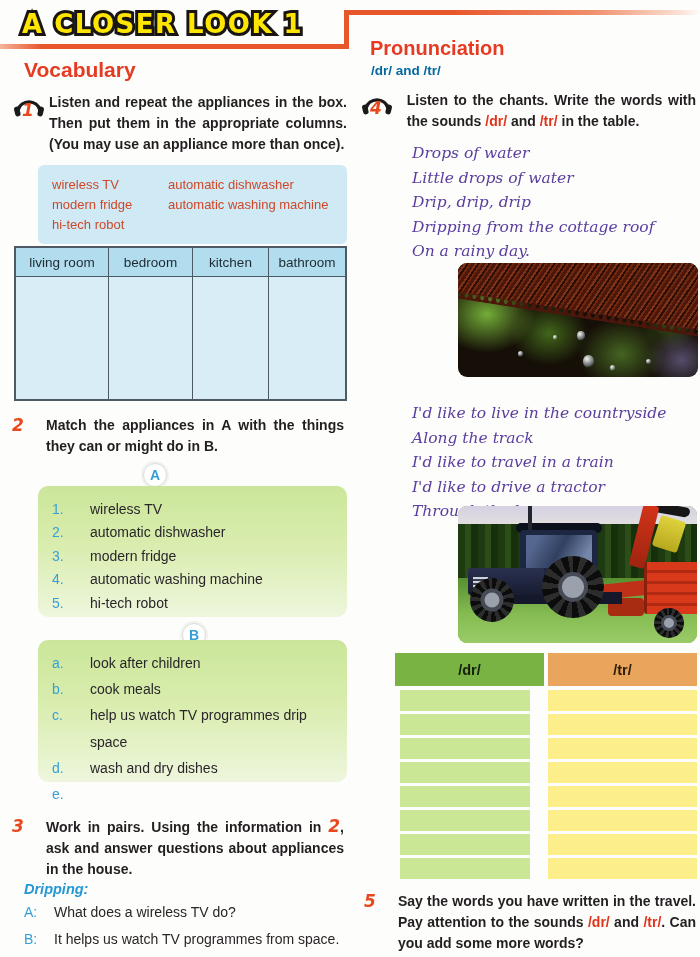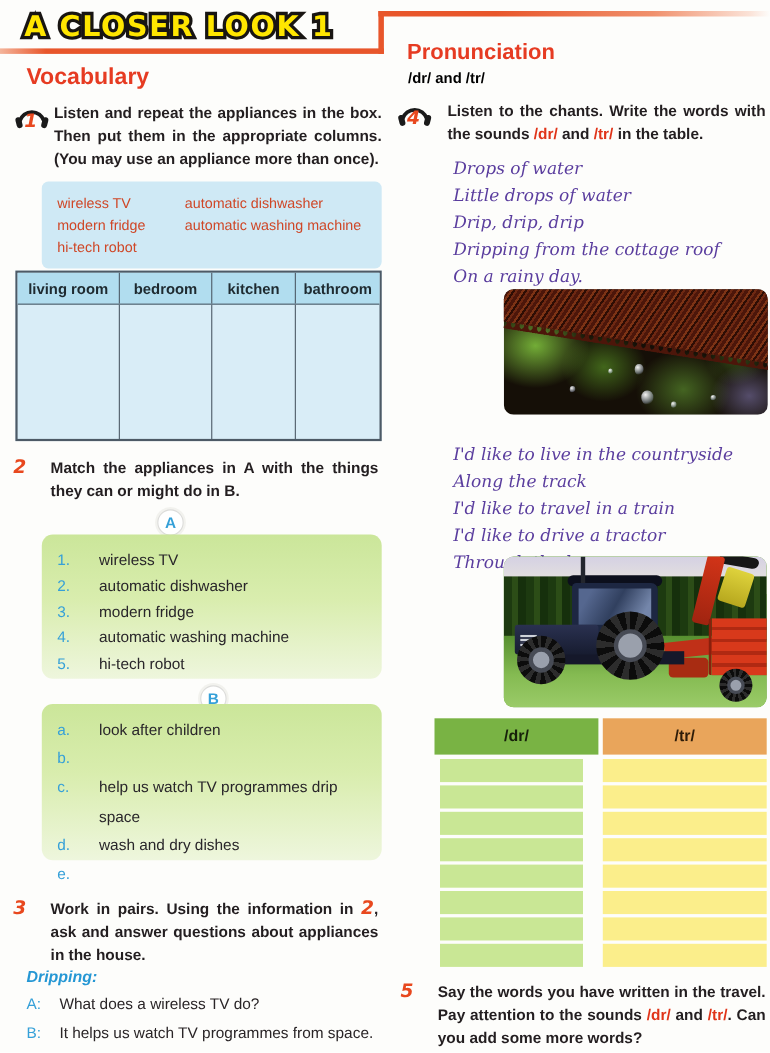--- a/index.html
+++ b/index.html
@@ -37,21 +37,21 @@
 
   .word-box{position:absolute;left:38px;top:165px;width:309px;height:79px;border-radius:6px;
             background:#cfe9f5;padding:10px 0 0 14px;box-sizing:border-box;}
   .word-box .cols{display:flex;}
   .word-box .c1{width:116px;}
   .word-box .c2{flex:1;}
   .word-box div span{display:block;font-size:13px;line-height:20px;color:#cf4727;}
 
   .rooms-table{position:absolute;left:14px;top:246px;width:333px;height:155px;
                border:2px solid #4d5a66;box-sizing:border-box;background:#d9edf7;}
-  .rooms-head{display:flex;height:28px;background:#b1ddef;border-bottom:1px solid #4d5a66;font-weight:bold;}
+  .rooms-head{display:flex;height:28px;background:#b1ddef;border-bottom:1px solid #4d5a66;}
   .rooms-head div{display:flex;align-items:center;justify-content:center;
                   font-size:13.5px;color:#1e2a30;border-right:1px solid #4d5a66;box-sizing:border-box;}
   .rooms-head div:last-child{border-right:none;}
   .rooms-body{display:flex;height:123px;}
   .rooms-body div{border-right:1px solid #4d5a66;box-sizing:border-box;}
   .rooms-body div:last-child{border-right:none;}
   .cw1{width:93px;} .cw2{width:84px;} .cw3{width:76px;} .cw4{width:76px;flex:1;}
 
   .badge{position:absolute;width:22px;height:22px;border-radius:50%;background:#ffffff;
          border:1px solid #dcdcda;display:flex;align-items:center;justify-content:center;
@@ -70,21 +70,21 @@
 
   .example-label{position:absolute;left:24px;top:881px;margin:0;font-size:14.5px;font-weight:bold;
                  font-style:italic;color:#2597d4;}
   .dlg{position:absolute;left:24px;margin:0;font-size:14px;color:#2a2527;}
   .dlg .sp{color:#35a0d8;display:inline-block;width:30px;}
   .dlg-a{top:904px;}
   .dlg-b{top:931px;}
 
   
   .pron-title{position:absolute;left:370px;top:37px;margin:0;font-size:20px;font-weight:bold;color:#e63b22;}
-  .pron-sub{position:absolute;left:371px;top:63px;margin:0;font-size:13.5px;font-weight:bold;color:#000000;}
+  .pron-sub{position:absolute;left:371px;top:63px;margin:0;font-size:13.5px;font-weight:bold;color:#0369a1;}
   .ex4{position:absolute;left:360px;top:90px;width:336px;display:flex;}
   .ex4 .ex-text{width:300px;margin-left:12px;}
   .ex5{position:absolute;left:364px;top:891px;width:334px;display:flex;}
   .ex5 .ex-text{width:298px;}
 
   .chant{position:absolute;left:412px;margin:0;list-style:none;padding:0;
          font-family:"DejaVu Serif",serif;font-style:italic;font-size:15.5px;
          line-height:24.6px;color:#5a3d9e;}
   .chant-1{top:141px;}
   .chant-2{top:401px;}
@@ -251,20 +251,21 @@
 
   <div class="badge badge-b">B</div>
 
   <div class="green-box b">
     <div class="g-item">
       <span class="m">a.</span>
       <span class="t">look after children</span>
     </div>
     <div class="g-item">
       <span class="m">b.</span>
+      <span class="t">cook meals</span>
     </div>
     <div class="g-item">
       <span class="m">c.</span>
       <span class="t">help us watch TV programmes drip space</span>
     </div>
     <div class="g-item">
       <span class="m">d.</span>
       <span class="t">wash and dry dishes</span>
     </div>
     <div class="g-item">

